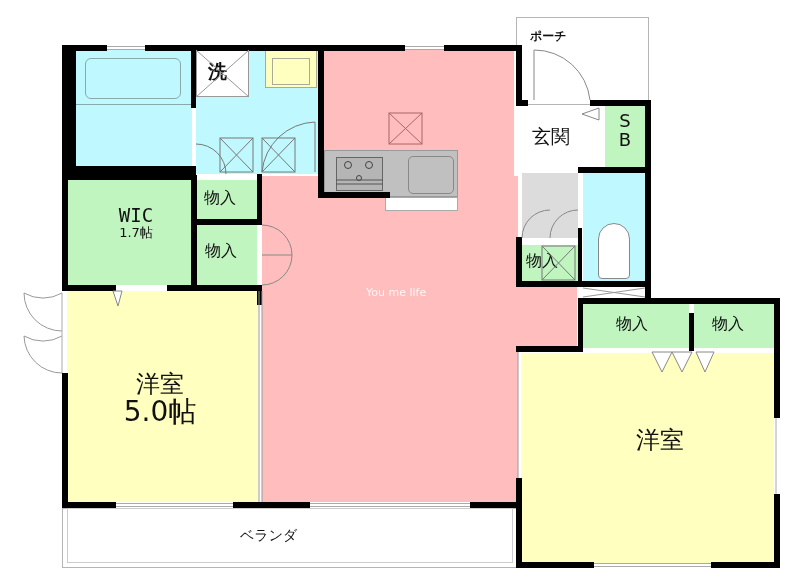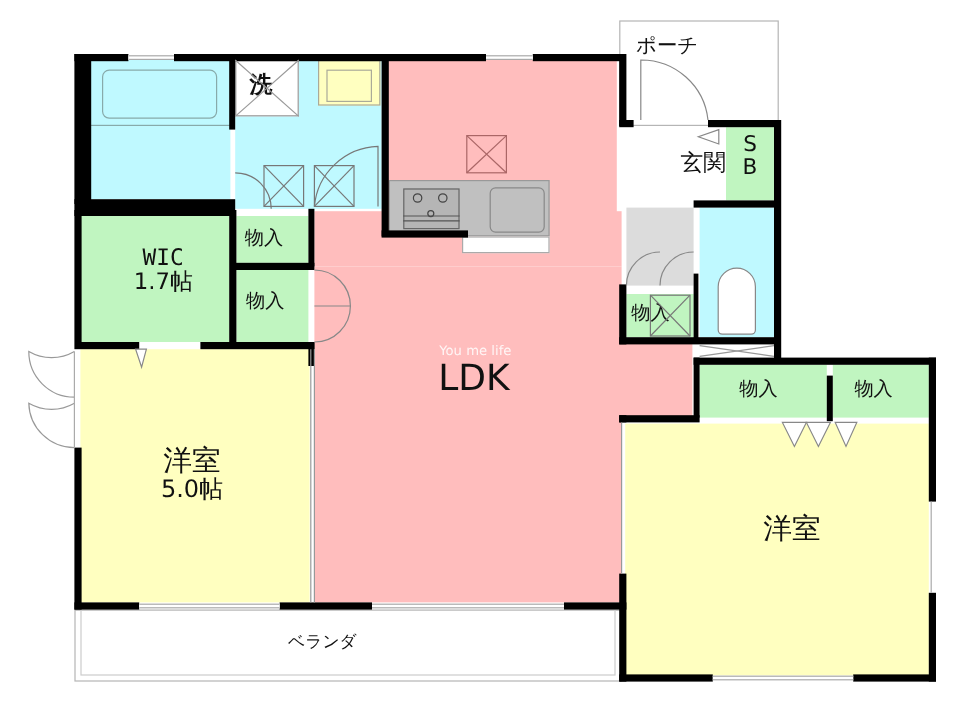--- a/index.html
+++ b/index.html
@@ -14,21 +14,21 @@
     .win { position: absolute; background: #fff; box-sizing: border-box; border-top: 1px solid #aaa; border-bottom: 1px solid #aaa; }
     .wm { position: absolute; color: rgba(255,255,255,0.85); font-size: 11px; font-family: "DejaVu Sans", sans-serif; }
     svg { position: absolute; left: 0; top: 0; }
   </style>
 </head>
 <body>
 
 <div class="plan">
 
   <div class="thin" style="left:516px;top:17px;width:133px;height:88px;background:#fff;"></div>
-  <div class="lbl" style="left:530px;top:30px;font-size:17px;">ポーチ</div>
+  <div class="lbl" style="left:530px;top:30px;font-size:12px;font-weight:bold;">ポーチ</div>
 
   <div class="thin" style="left:62px;top:508px;width:456px;height:60px;background:#fff;"></div>
   <div class="thin" style="left:67px;top:508px;width:446px;height:55px;border-color:#ccc;"></div>
   <div class="lbl" style="left:240px;top:528px;font-size:14px;">ベランダ</div>
 
   <div class="room" style="left:75px;top:50px;width:117px;height:116px;background:#bff9ff;"></div>
   <div class="room" style="left:85px;top:58px;width:96px;height:41px;border:1px solid #8aa;border-radius:6px;"></div>
   <div class="room" style="left:75px;top:104px;width:117px;height:1px;background:#8aa;"></div>
 
   <div class="room" style="left:196px;top:50px;width:122px;height:124px;background:#bff9ff;"></div>
@@ -36,47 +36,46 @@
   <div class="lbl" style="left:208px;top:62px;font-size:19px;font-weight:bold;">洗</div>
   <div class="room" style="left:265px;top:50px;width:52px;height:38px;background:#ffffc0;border:1px solid #aa9;"></div>
   <div class="room" style="left:272px;top:58px;width:38px;height:27px;border:1px solid #aa9;"></div>
 
   <div class="room" style="left:322px;top:50px;width:192px;height:130px;background:#ffbdbd;"></div>
   <div class="room" style="left:262px;top:176px;width:256px;height:46px;background:#ffbdbd;"></div>
   <div class="room" style="left:262px;top:222px;width:256px;height:280px;background:#ffbdbd;"></div>
   <div class="room" style="left:514px;top:286px;width:63px;height:64px;background:#ffbdbd;"></div>
   <div class="wm" style="left:366px;top:286px;">You me life</div>
   <div class="lbl" style="left:340px;top:300px;width:110px;">
-    <div style="font-size:30px;">LDK</div>
   </div>
 
   <div class="room" style="left:324px;top:150px;width:134px;height:47px;background:#c0c0c0;border:1px solid #999;"></div>
   <div class="room" style="left:336px;top:157px;width:47px;height:34px;border:1px solid #666;background:#b5b5b5;"></div>
   <div class="room" style="left:408px;top:156px;width:46px;height:38px;border:1px solid #888;border-radius:5px;"></div>
   <div class="room" style="left:385px;top:197px;width:73px;height:14px;background:#fff;border:1px solid #aaa;"></div>
 
   <div class="room" style="left:67px;top:180px;width:124px;height:105px;background:#c0f5c0;"></div>
   <div class="lbl" style="left:91px;top:206px;width:90px;">
     <div style="font-size:19px;font-family:'DejaVu Sans Mono',monospace;">WIC</div>
-    <div style="font-size:19px;">1.7帖</div>
+    <div style="font-size:13px;">1.7帖</div>
   </div>
 
   <div class="room" style="left:197px;top:180px;width:60px;height:39px;background:#c0f5c0;"></div>
   <div class="lbl" style="left:204px;top:190px;font-size:16px;">物入</div>
   <div class="room" style="left:197px;top:225px;width:60px;height:60px;background:#c0f5c0;"></div>
   <div class="lbl" style="left:205px;top:243px;font-size:16px;">物入</div>
 
   <div class="room" style="left:67px;top:291px;width:191px;height:211px;background:#ffffc0;"></div>
   <div class="lbl" style="left:110px;top:372px;width:100px;">
     <div style="font-size:24px;">洋室</div>
-    <div style="font-size:20px;">5.0帖</div>
+    <div style="font-size:28px;">5.0帖</div>
   </div>
 
   <div class="room" style="left:522px;top:106px;width:82px;height:62px;background:#fff;"></div>
-  <div class="lbl" style="left:567px;top:127px;font-size:19px;">玄関</div>
+  <div class="lbl" style="left:532px;top:127px;font-size:19px;">玄関</div>
   <div class="room" style="left:605px;top:106px;width:40px;height:61px;background:#c0f5c0;"></div>
   <div class="lbl" style="left:612px;top:112px;width:26px;">
     <div style="font-size:18px;">S</div>
     <div style="font-size:18px;">B</div>
   </div>
 
   <div class="room" style="left:522px;top:173px;width:56px;height:65px;background:#dcdcdc;"></div>
   <div class="room" style="left:522px;top:245px;width:56px;height:36px;background:#c0f5c0;"></div>
   <div class="lbl" style="left:526px;top:253px;font-size:16px;">物入</div>
 

